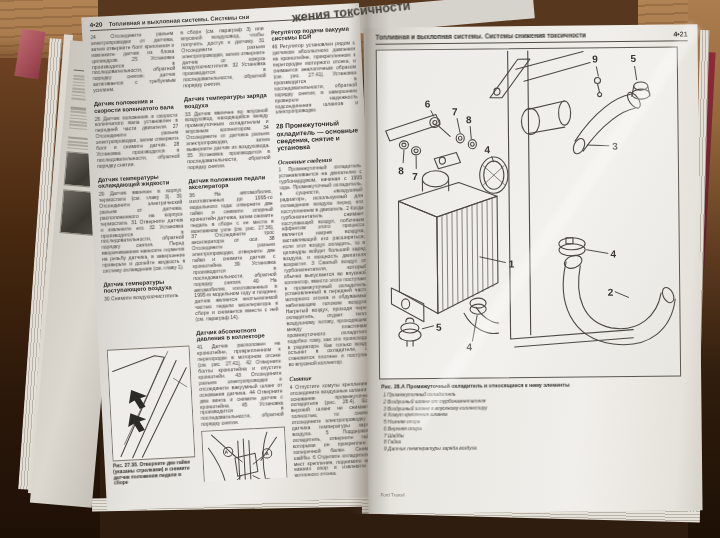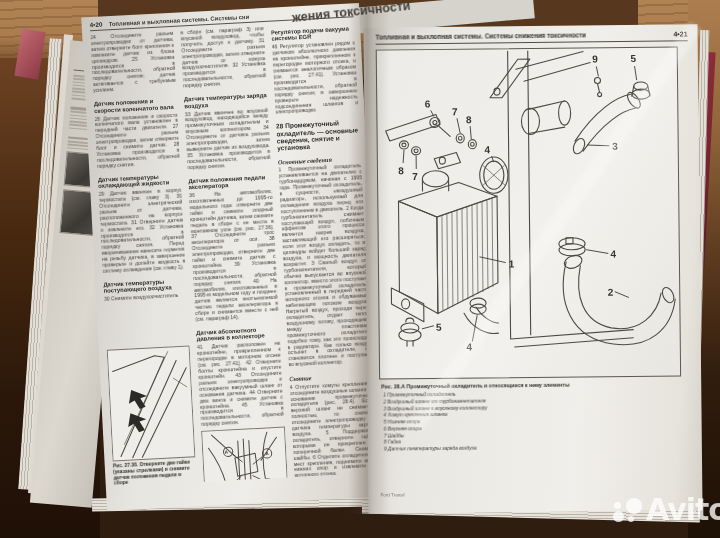--- a/index.html
+++ b/index.html
@@ -313,21 +313,14 @@
       <div class="lg">7  Шайбы</div>
       <div class="lg">8  Гайка</div>
       <div class="lg">9  Датчик температуры заряда воздуха</div>
     </div>
     <div class="rp-footer">Ford Transit</div>
   </div>
 
   <div class="abs spine"></div>
   <div class="abs glare"></div>
 
-  <div class="abs wm">
-    <span class="wm-dot" style="left:8px;top:16px;width:7px;height:7px"></span>
-    <span class="wm-dot" style="left:20px;top:12px;width:16px;height:16px"></span>
-    <span class="wm-dot" style="left:7px;top:25px;width:11px;height:11px"></span>
-    <span class="wm-dot" style="left:22px;top:30px;width:6px;height:6px"></span>
-    <span class="wm-text">Avito</span>
-  </div>
 
 </div>
 
 </body></html>

